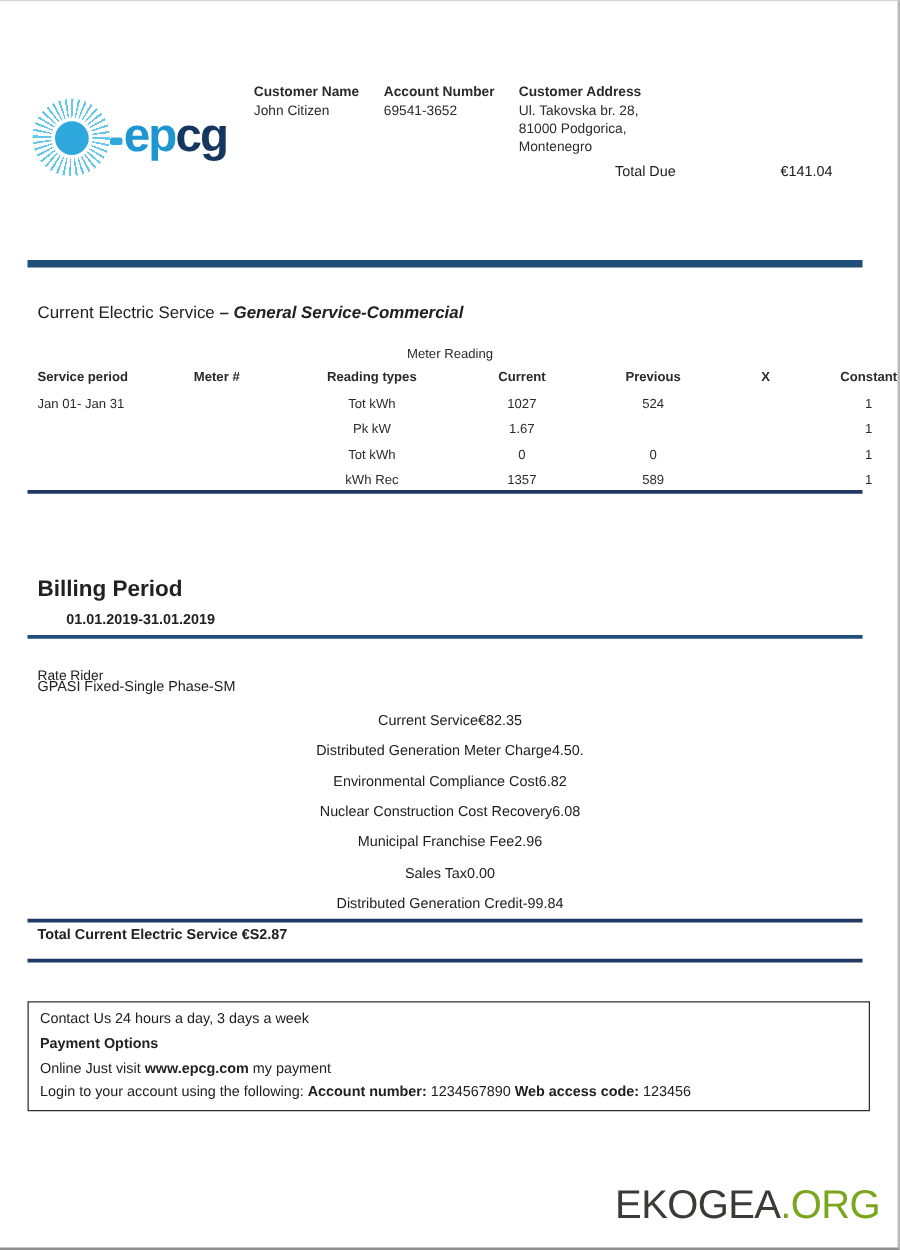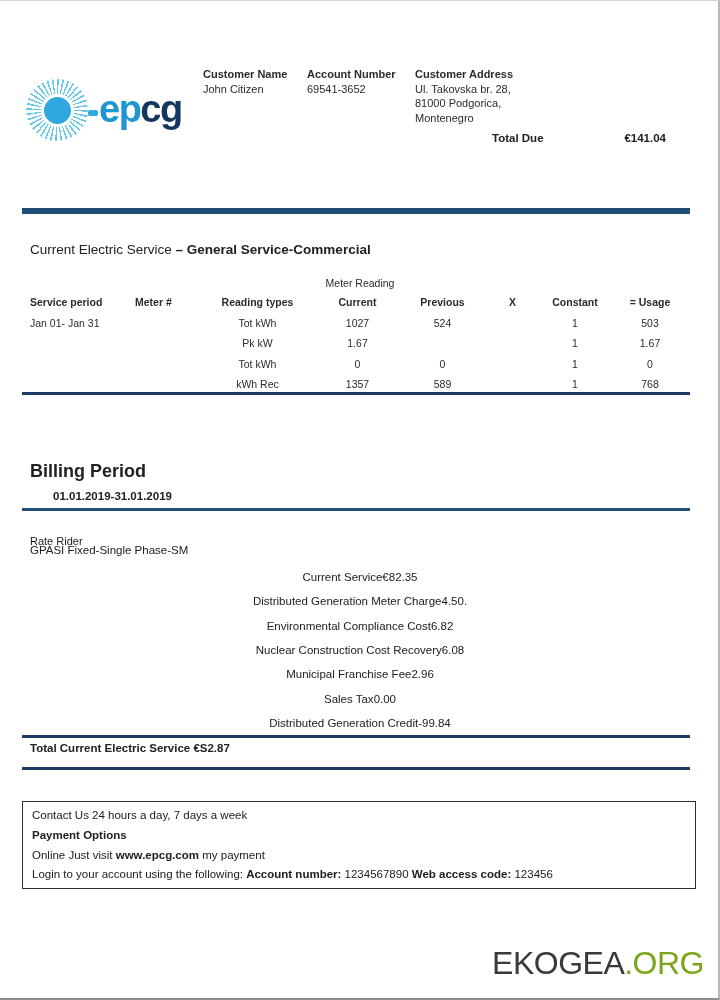--- a/index.html
+++ b/index.html
@@ -25,39 +25,39 @@
   
   .info-col { position:absolute; top:66px; font-size:11px; line-height:14.5px; color:#2b2b2b; }
   .col-customer { left:203px; }
   .col-account  { left:307px; }
   .col-address  { left:415px; }
   .info-label { font-weight:600; }
 
   .pay-table { position:absolute; left:484px; top:129px; width:186px; font-size:11.5px; }
   .pay-row { display:flex; justify-content:space-between; padding:1px 4px 3px 8px; font-weight:600; }
   .pay-row.first { border-bottom:1.5px solid #1c1c1c; }
-  .pay-row.total { font-weight:700; padding-top:2px;gap:44px; }
+  .pay-row.total { font-weight:400; padding-top:2px;gap:44px; }
 
   
   .rule { position:absolute; left:22px; width:668px; background:#1f4e79; }
   .rule-thick { top:207px; height:6px; }
   .rule-a { top:391px; height:3px; background:#1f3864; }
   .rule-b { top:507px; height:3px; background:#1f4e79; }
   .rule-c { top:734px; height:2.5px; background:#1f3864; }
   .rule-d { top:766px; height:2.5px; background:#1f3864; }
 
   
   .svc-heading { position:absolute; left:30px; top:241px; font-size:13.5px; }
   .svc-heading .t1 { font-weight:500; }
-  .svc-heading .t2 { font-weight:700; }
+  .svc-heading .t2 { font-weight:700;font-style:italic; }
 
   
   .meter { position:absolute; left:30px; top:273px; width:660px; font-size:10.5px; color:#2b2b2b; }
   .meter-title { text-align:center; line-height:18px; font-weight:500; }
-  .mrow { display:grid; grid-template-columns:100px 70px 115px 85px 85px 55px 70px 80px; line-height:20.5px; }
+  .mrow { display:grid; grid-template-columns:100px 70px 115px 85px 85px 55px 70px 80px; line-height:20.5px;gap:20px; }
   .mrow span { display:block; text-align:center; }
   .mrow span:nth-child(1) { text-align:left; }
   .mrow span:nth-child(2) { text-align:left; padding-left:5px; }
   .mhead span { font-weight:600; }
 
   
   .billing-title { position:absolute; left:30px; top:460px; font-size:18px; font-weight:600; }
   .billing-period { position:absolute; left:30px; top:489px; font-size:11.5px; font-weight:600;padding-left:23px; }
   .rate-line1 { position:absolute; left:30px; top:534px; font-size:11px; }
   .rate-line2 { position:absolute; left:30px; top:543px; font-size:11.5px; }
@@ -213,21 +213,21 @@
       <span>Distributed Generation Credit</span>
       <span>-99.84</span>
     </div>
   </div>
 
   <div class="rule rule-c"></div>
   <div class="grand-total">Total Current Electric Service €S2.87</div>
   <div class="rule rule-d"></div>
 
   <div class="contact-box">
-    <div>Contact Us 24 hours a day, 7 days a week</div>
+    <div>Contact Us 24 hours a day, 3 days a week</div>
     <div class="bold">Payment Options</div>
     <div><span>Online Just visit </span><span class="bold">www.epcg.com</span><span> my payment</span></div>
     <div><span>Login to your account using the following: </span><span class="bold">Account number:</span><span> 1234567890 </span><span class="bold">Web access code:</span><span> 123456</span></div>
   </div>
 
   <div class="footer-brand">
     <span class="brand-dark">EKOGEA</span><span class="brand-green">.ORG</span>
   </div>
 
 </div>

